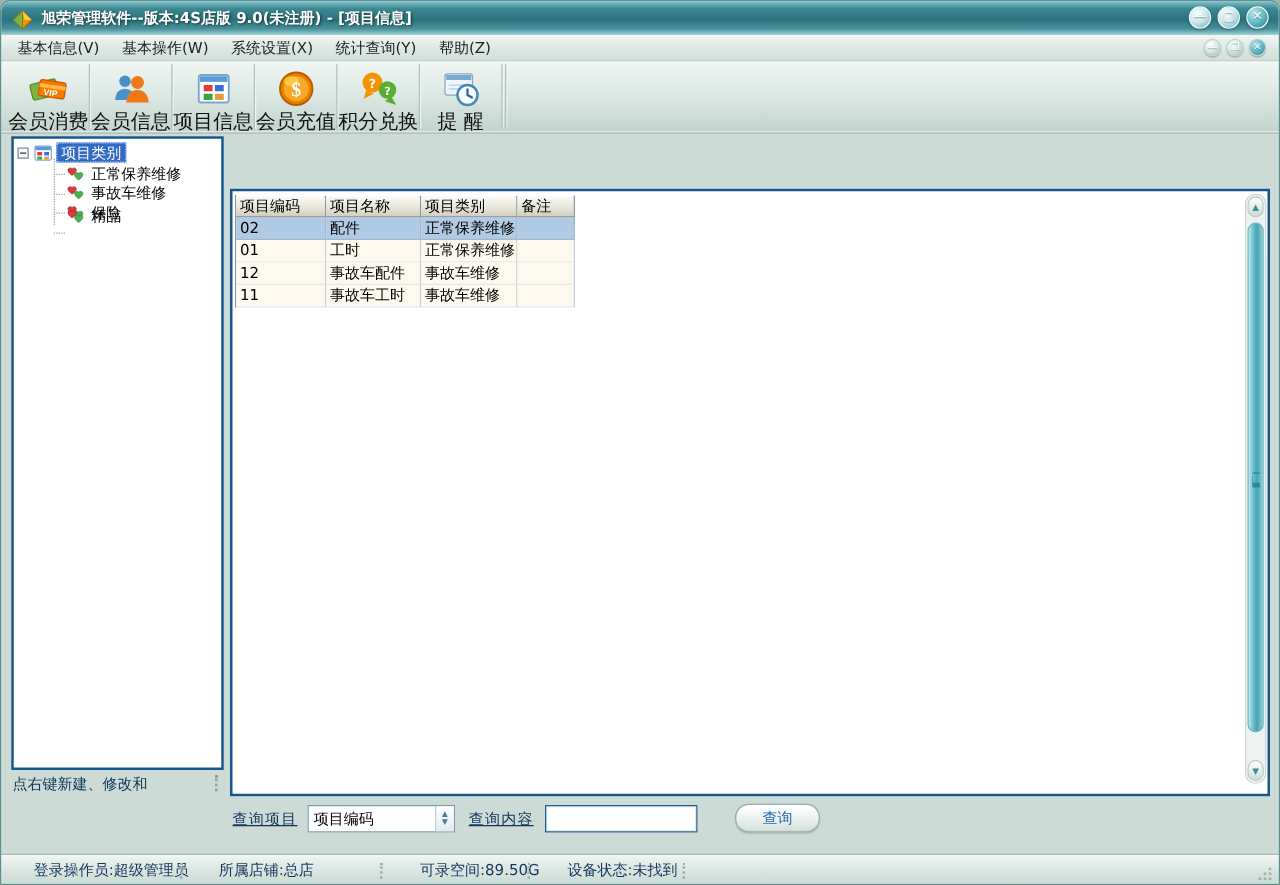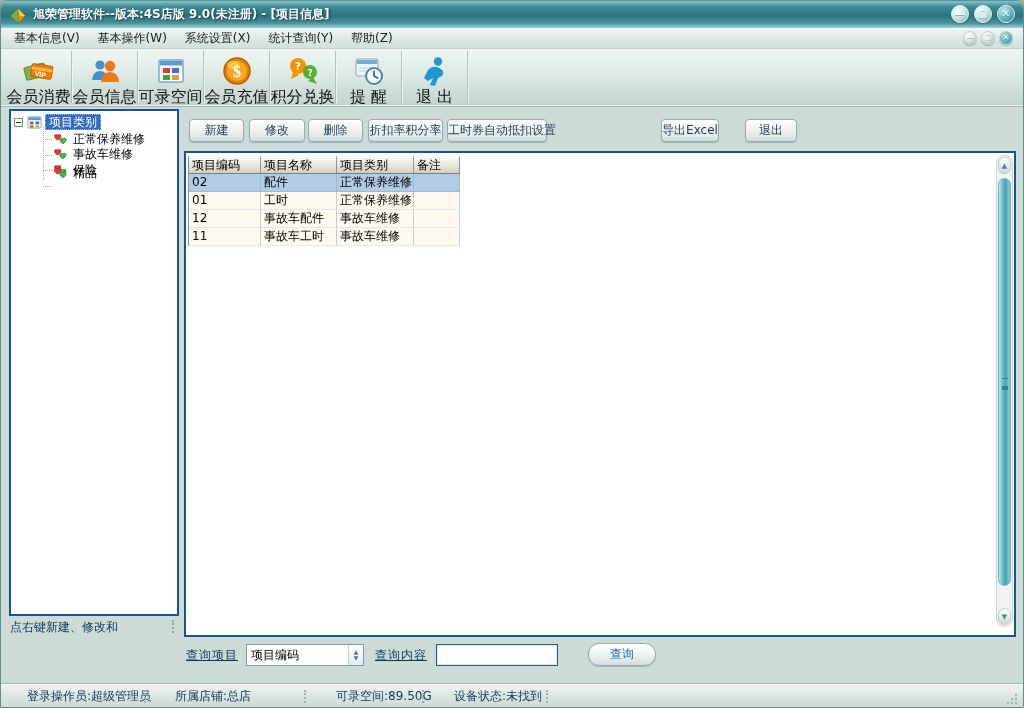--- a/index.html
+++ b/index.html
@@ -180,21 +180,21 @@
       <div class="tool-sep"></div>
       <div class="tool-btn">
         <div class="tool-icon"><svg viewBox="0 0 32 32">
             <rect x="4" y="5" width="24" height="22" rx="2" fill="#fff" stroke="#7aa8cc" stroke-width="1.5"></rect>
             <rect x="5" y="6" width="22" height="4.5" fill="#5b9bd5"></rect>
             <rect x="8" y="13" width="7" height="5" fill="#e03c3c"></rect>
             <rect x="17" y="13" width="7" height="5" fill="#3c6ce0"></rect>
             <rect x="8" y="20" width="7" height="5" fill="#37a537"></rect>
             <rect x="17" y="20" width="7" height="5" fill="#e0a03c"></rect>
           </svg></div>
-        <div class="tool-label">可录空间</div>
+        <div class="tool-label">项目信息</div>
       </div>
       <div class="tool-sep"></div>
       <div class="tool-btn">
         <div class="tool-icon"><svg viewBox="0 0 32 32">
             <circle cx="16" cy="16" r="13" fill="#e88000" stroke="#b85c00" stroke-width="1.5"></circle>
             <circle cx="16" cy="16" r="10" fill="#f9a825"></circle>
             <ellipse cx="12" cy="10" rx="6" ry="4" fill="#ffd54f" opacity="0.7"></ellipse>
             <text x="16" y="22" text-anchor="middle" font-size="16" font-weight="bold" fill="#fff" font-family="serif">$</text>
           </svg></div>
         <div class="tool-label">会员充值</div>
@@ -217,27 +217,20 @@
             <rect x="3" y="4" width="22" height="17" rx="2" fill="#eef5fb" stroke="#8aa8c0"></rect>
             <rect x="4" y="5" width="20" height="4" fill="#7aaad0"></rect>
             <line x1="6" y1="13" x2="20" y2="13" stroke="#b8cede"></line>
             <line x1="6" y1="16" x2="16" y2="16" stroke="#b8cede"></line>
             <circle cx="21" cy="21" r="8" fill="#f6fcff" stroke="#4a88b8" stroke-width="2"></circle>
             <path d="M21 16.5 v4.5 l3.6 2" stroke="#2a68a0" stroke-width="1.8" fill="none" stroke-linecap="round"></path>
           </svg></div>
         <div class="tool-label">提 醒</div>
       </div>
       <div class="tool-sep"></div>
-      <div class="tool-btn">
-        <div class="tool-icon"><svg viewBox="0 0 32 32">
-            <circle cx="19" cy="6.5" r="4.2" fill="#2196d4"></circle>
-            <path d="M9 15 q5 -6 13 -1 q4 3 1 7 l-4 2 l-3 8 l-5 -1 l3 -7 l-5 3 l-4 -3 z" fill="#2196d4"></path>
-          </svg></div>
-        <div class="tool-label">退 出</div>
-      </div>
       <div class="tool-sep"></div>
     </div>
 
   <div class="content">
 
     <div class="tree-panel">
       <div class="tree-vline"></div>
       <div class="tree-node" style="left:3px; top:3px;">
         <span class="expand-box"></span>
         <span class="tree-icon">
@@ -284,29 +277,20 @@
                 <path d="M10.6 7.2 C9.4 5.8 7 6.6 7 8.4 C7 10.4 10.6 12.8 10.6 12.8 C10.6 12.8 14.2 10.4 14.2 8.4 C14.2 6.6 11.8 5.8 10.6 7.2 Z" fill="#4caf50" stroke="#2e7d32" stroke-width="0.5"></path>
               </svg></span>
             <span class="tree-item-label">精品</span>
           </div>
         </div>
     </div>
 
     <div class="tree-hint">点右键新建、修改和</div>
     <div class="splitter-grip"></div>
 
-    <div class="action-row">
-        <div class="btn" style="left: 188px; width: 55px;">新建</div>
-        <div class="btn" style="left: 248px; width: 56px;">修改</div>
-        <div class="btn" style="left: 307px; width: 55px;">删除</div>
-        <div class="btn" style="left: 367px; width: 75px;">折扣率积分率</div>
-        <div class="btn" style="left: 446px; width: 100px;">工时券自动抵扣设置</div>
-        <div class="btn" style="left: 660px; width: 58px;">导出Excel</div>
-        <div class="btn" style="left: 744px; width: 52px;">退出</div>
-      </div>
 
     <div class="main-panel">
       <div class="grid">
         <div class="grid-row">
             <div class="hcell" style="width: 72px;">项目编码</div>
             <div class="hcell" style="width: 76px;">项目名称</div>
             <div class="hcell" style="width: 77px;">项目类别</div>
             <div class="hcell" style="width: 46px;">备注</div>
           </div>
         <div>

